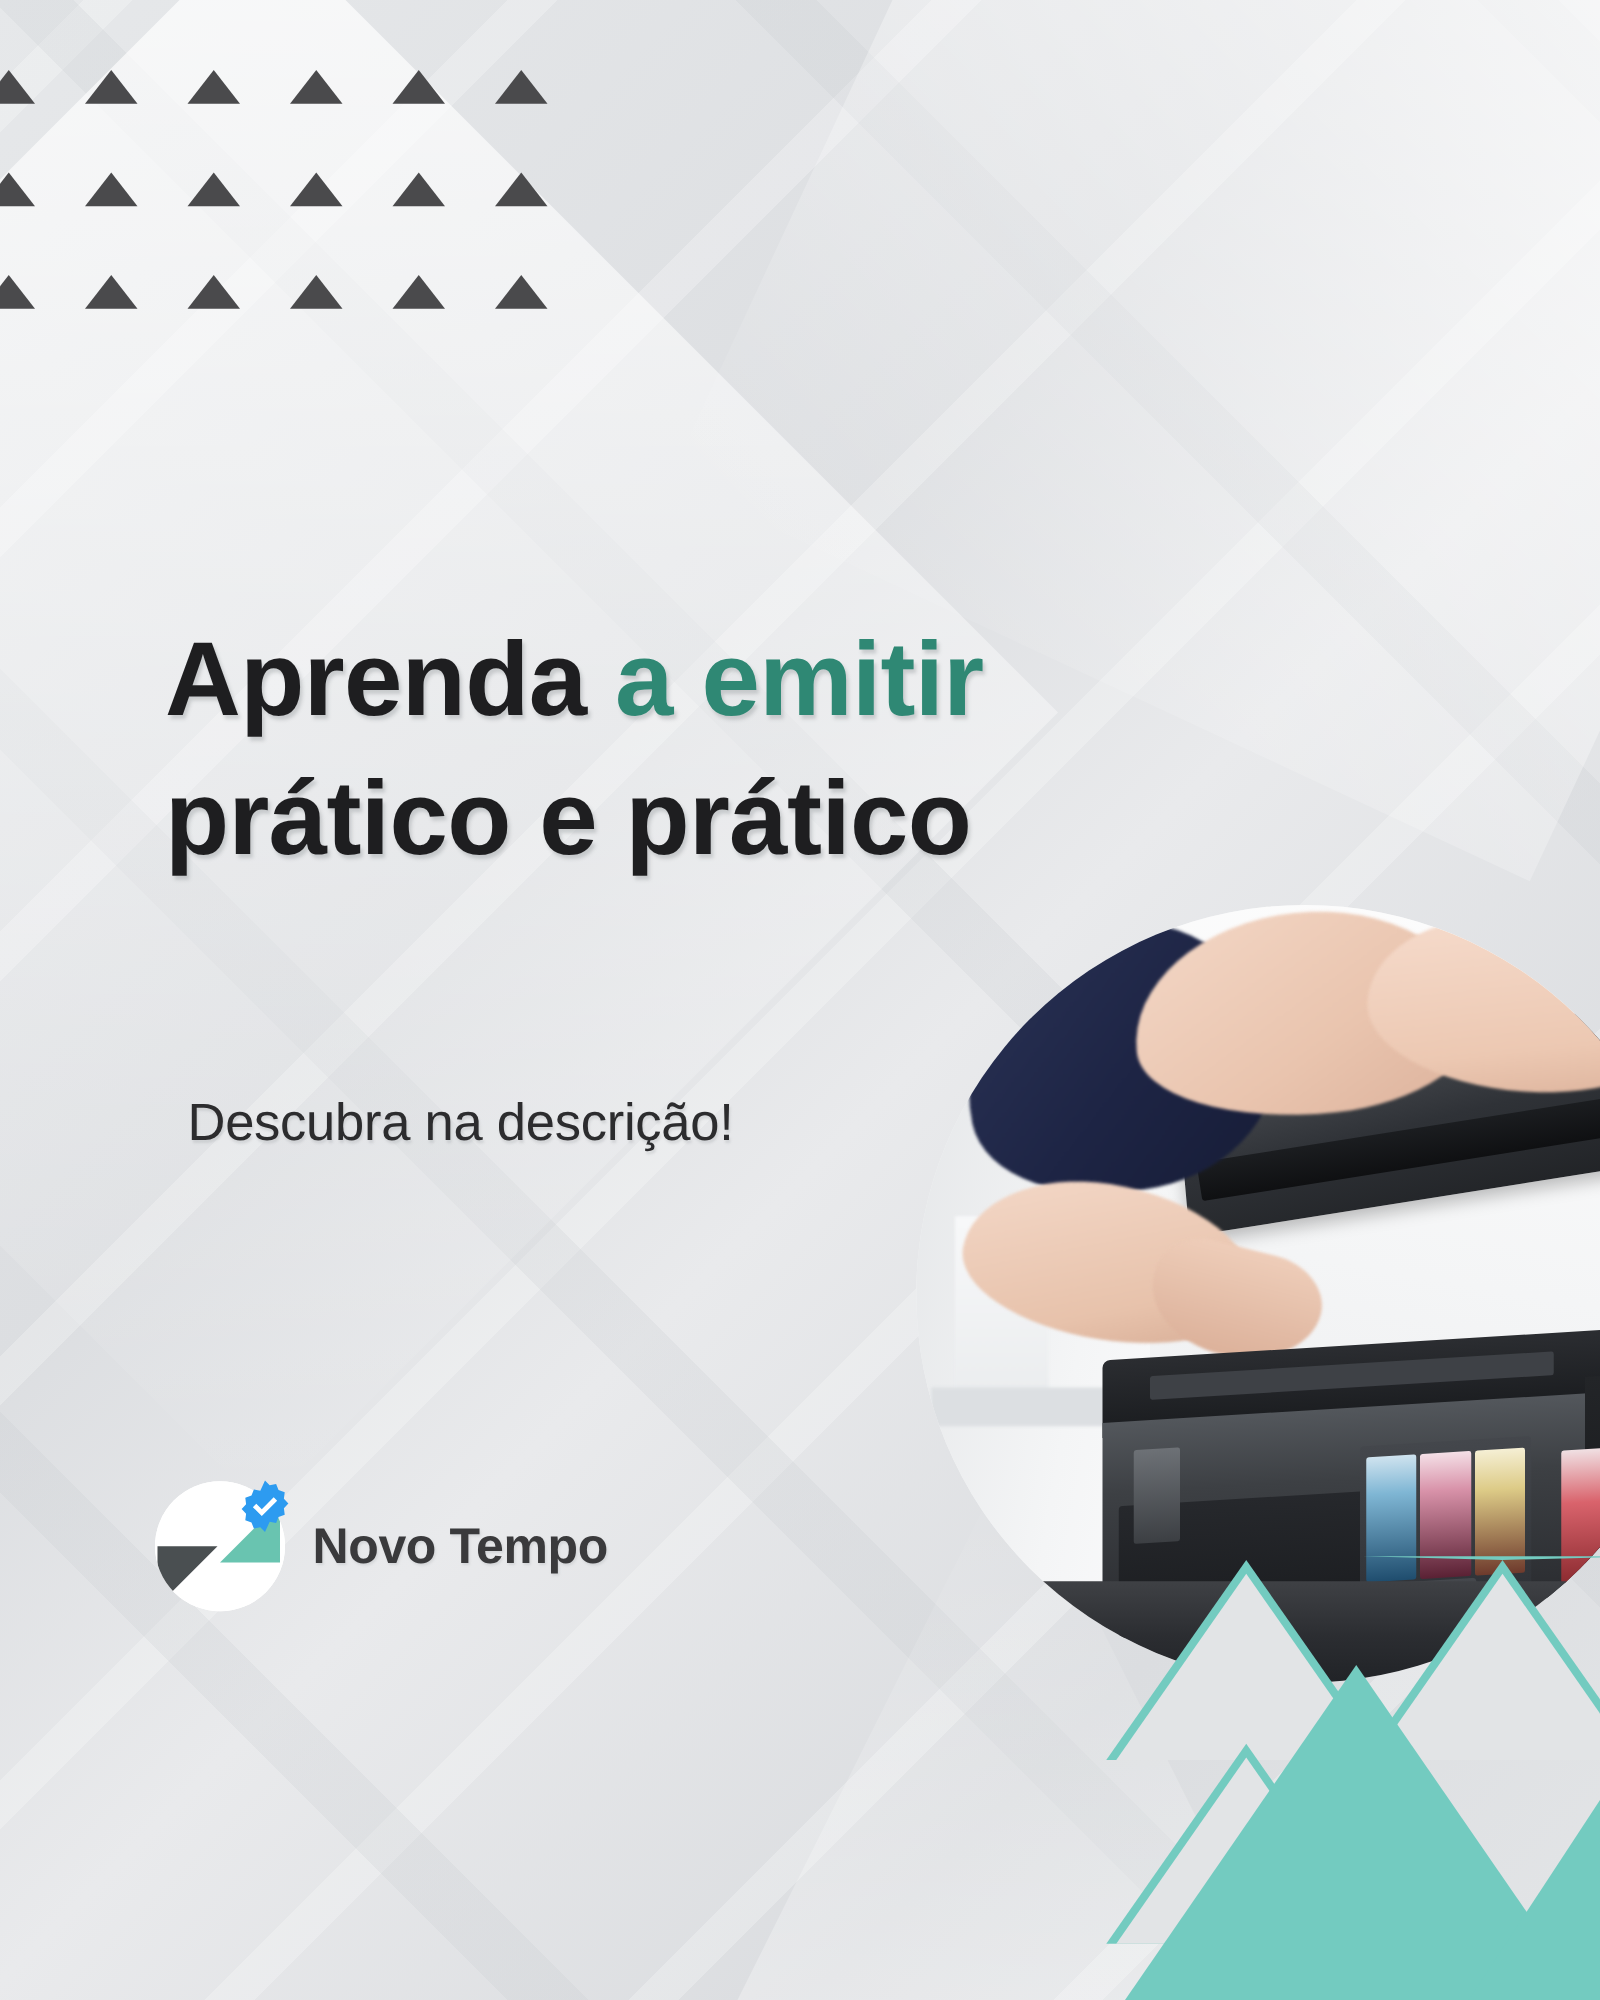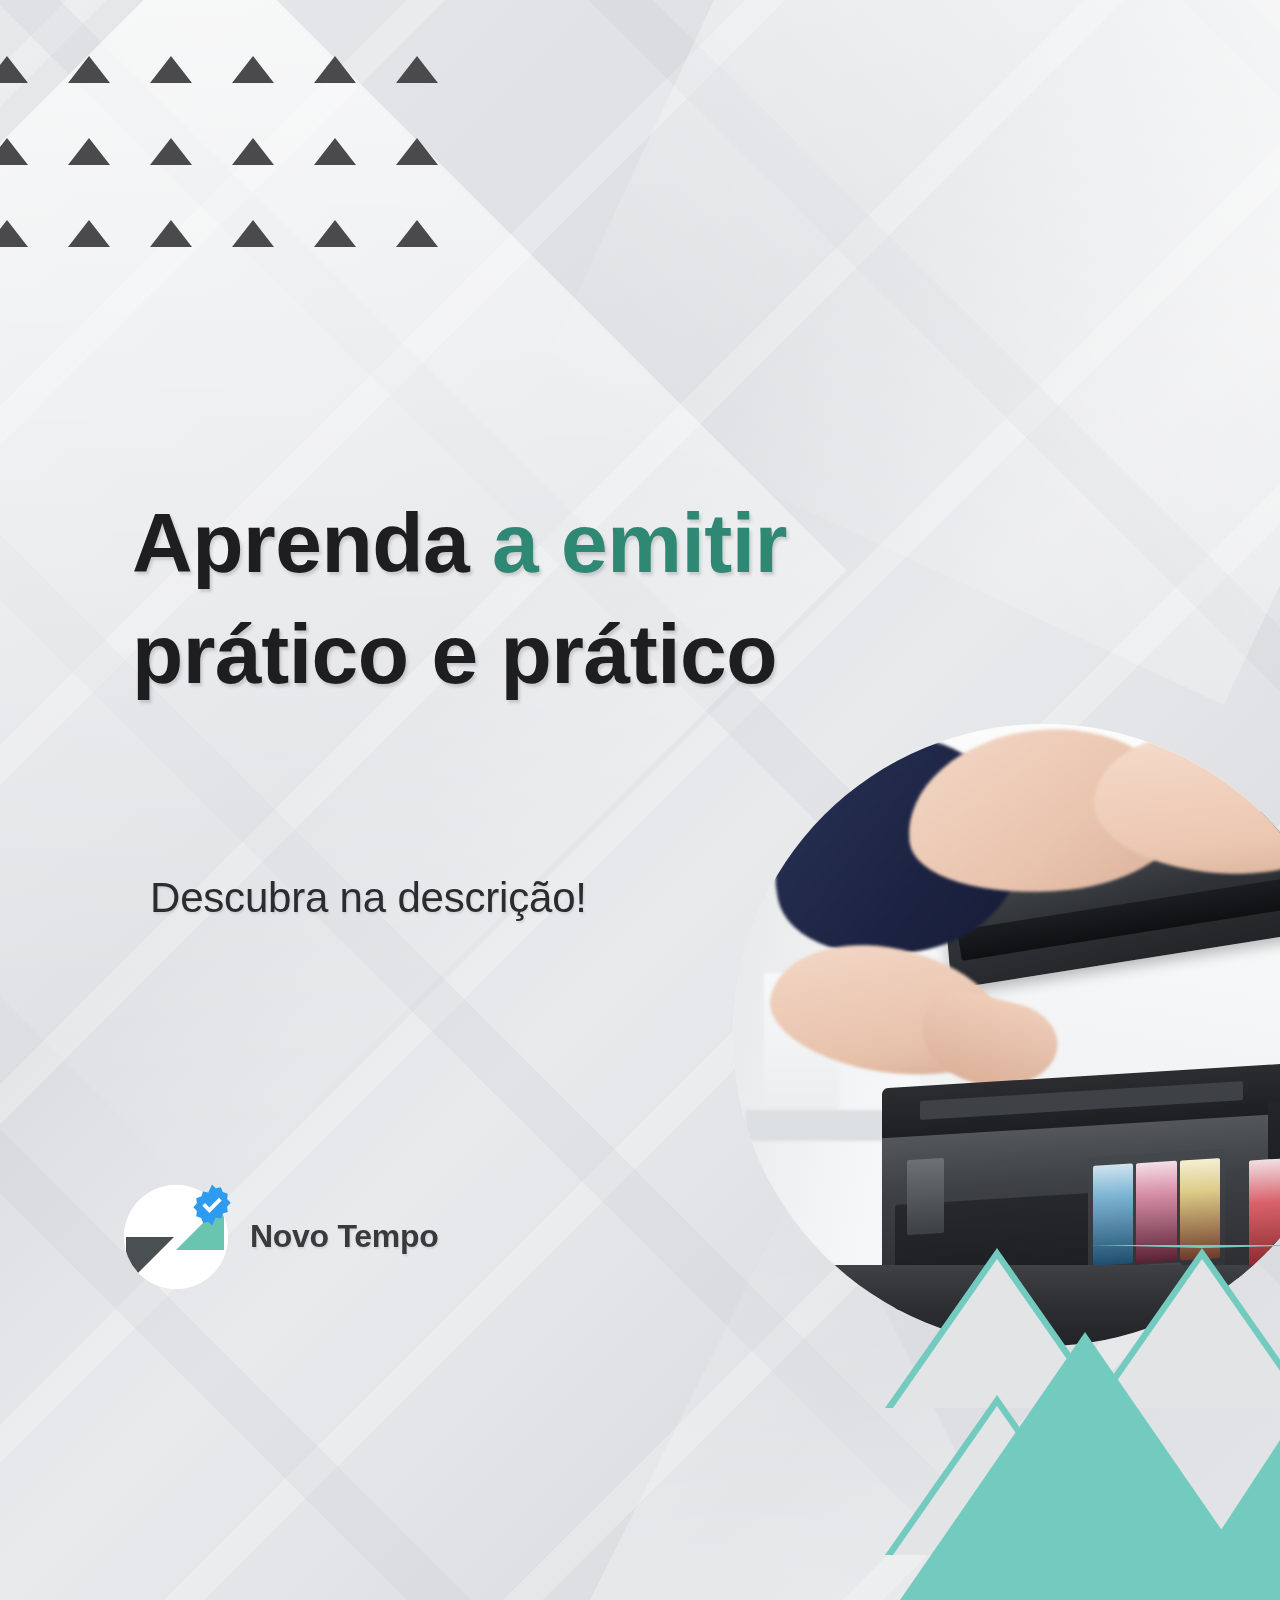--- a/index.html
+++ b/index.html
@@ -327,21 +327,21 @@
   }
   .badge {
     position: absolute;
     right: -6px;
     top: -2px;
     width: 44px;
     height: 44px;
   }
   .profile-text { display: flex; flex-direction: column; justify-content: center; }
   .profile-name {
-    font-size: 32px;
+    font-size: 40px;
     font-weight: 700;
     color: #3a3a3c;
     letter-spacing: -0.3px;
     line-height: 1.12;
     text-shadow: 1px 2px 2px rgba(140,145,150,0.22);
   }
   .profile-handle {
     font-size: 40px;
     font-weight: 400;
     color: #3a3a3c;

